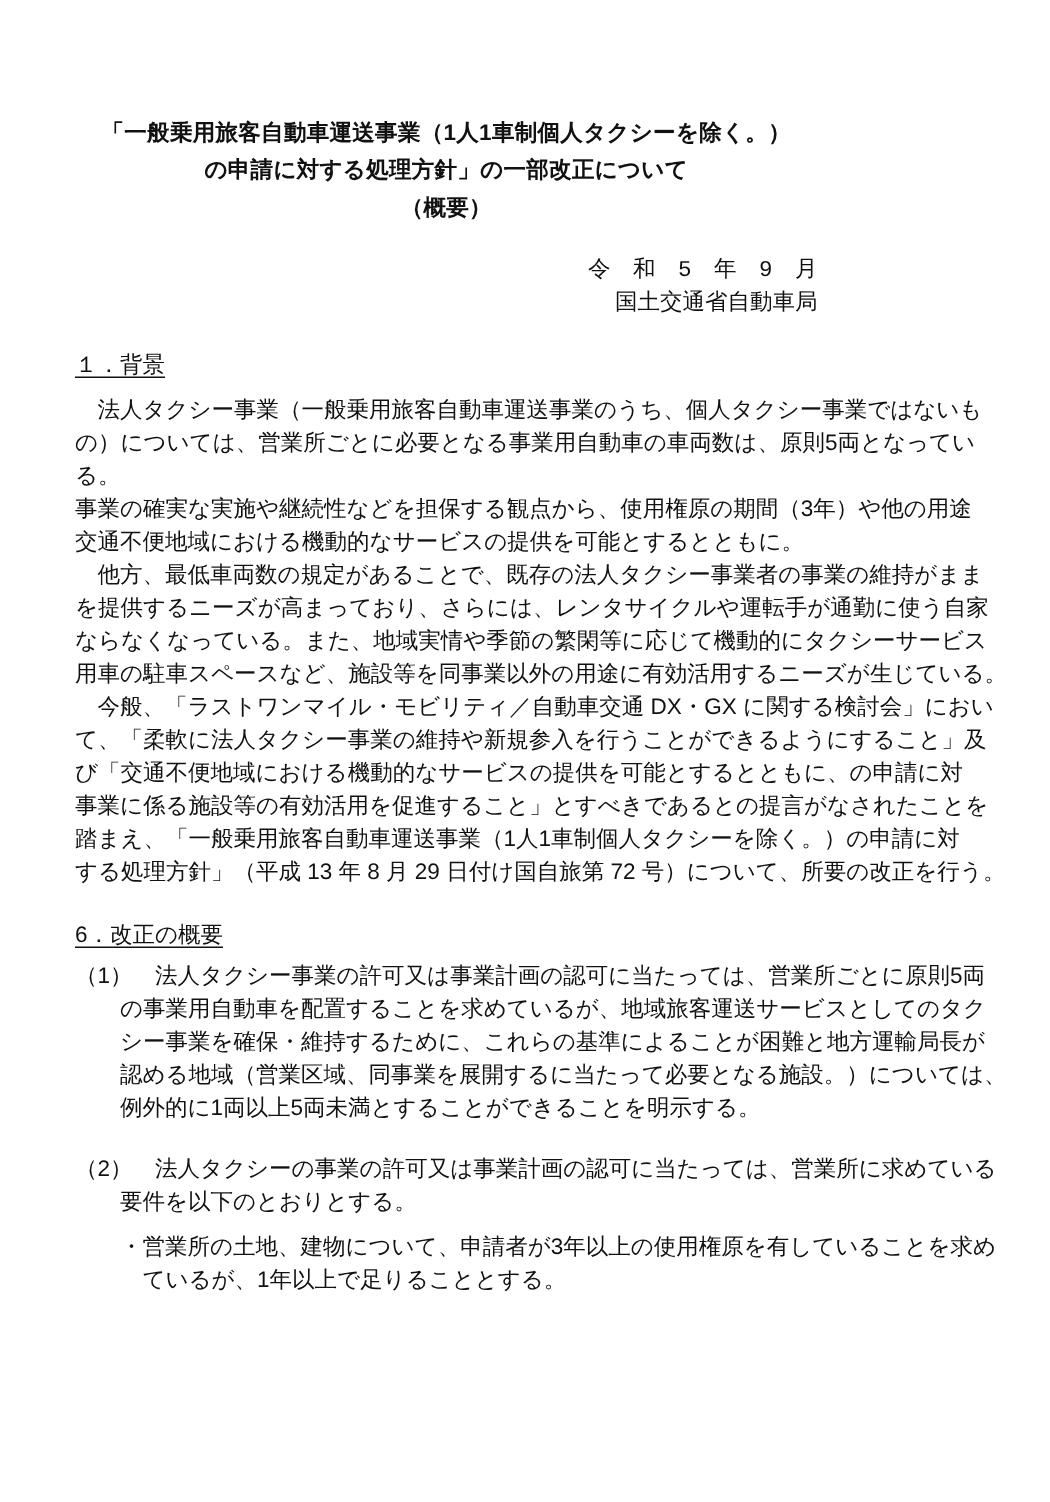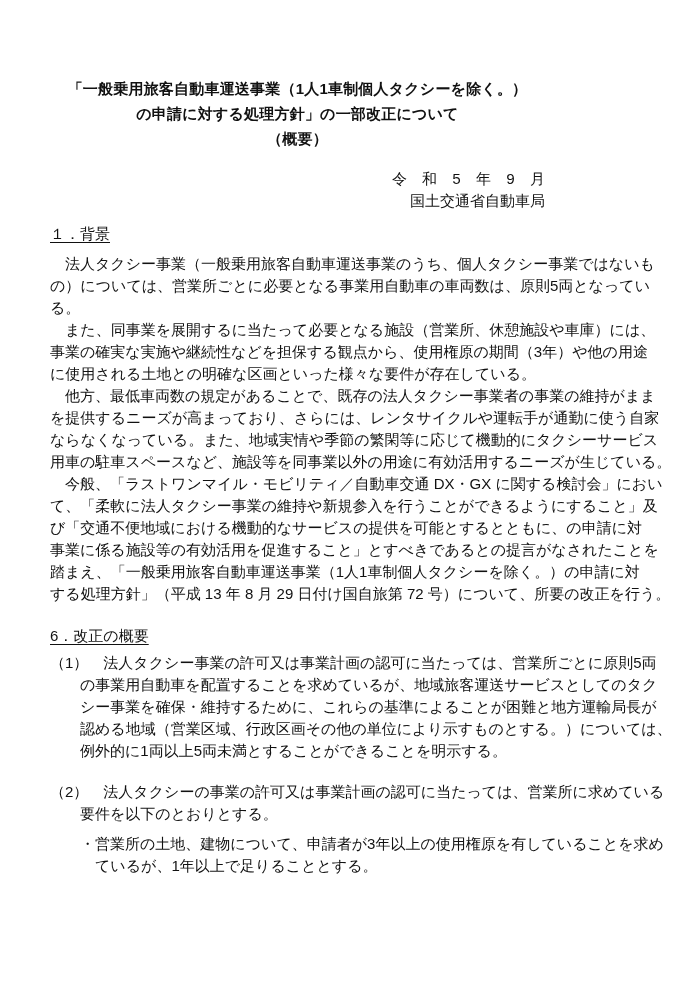--- a/index.html
+++ b/index.html
@@ -37,21 +37,21 @@
   }
   .byline .date { white-space: pre; letter-spacing: 3px; margin-right: -3px; }
   .sec-heading {
     margin: 0;
     font-size: 15px;
     font-weight: normal;
     line-height: 22px;
     text-decoration: underline;
     text-underline-offset: 3px;
   }
-  .sec-heading.first { margin-top: 9px; }
+  .sec-heading.first { margin-top: 19px; }
   .sec-heading.second { margin-top: 20px; }
   .body-block { line-height: 22px; }
   .body-block .line { white-space: pre; }
   .s1-body { margin-top: 8px; }
   .item-1 { margin-top: 5px; }
   .item-2 { margin-top: 19px; }
   .bullet-block { margin-top: 8px; }
 </style>
 </head>
 <body>
@@ -70,23 +70,22 @@
   </div>
 
   <section>
     <h2 class="sec-heading first">１．背景</h2>
     <div class="body-block s1-body">
         <div class="line">　法人タクシー事業（一般乗用旅客自動車運送事業のうち、個人タクシー事業ではないも</div>
         <div class="line">の）については、営業所ごとに必要となる事業用自動車の車両数は、原則5両となってい</div>
         <div class="line">る。</div>
       </div>
     <div class="body-block">
-        <div class="line">　また、同事業を展開するに当たって必要となる施設（営業所、休憩施設や車庫）には、</div>
         <div class="line">事業の確実な実施や継続性などを担保する観点から、使用権原の期間（3年）や他の用途</div>
-        <div class="line">に使用される土地との明確な区画といった様々な要件が存在している。</div>
+        <div class="line">交通不便地域における機動的なサービスの提供を可能とするとともに。</div>
       </div>
     <div class="body-block">
         <div class="line">　他方、最低車両数の規定があることで、既存の法人タクシー事業者の事業の維持がまま</div>
         <div class="line">を提供するニーズが高まっており、さらには、レンタサイクルや運転手が通勤に使う自家</div>
         <div class="line">ならなくなっている。また、地域実情や季節の繁閑等に応じて機動的にタクシーサービス</div>
         <div class="line">用車の駐車スペースなど、施設等を同事業以外の用途に有効活用するニーズが生じている。</div>
       </div>
     <div class="body-block">
         <div class="line">　今般、「ラストワンマイル・モビリティ／自動車交通 DX・GX に関する検討会」におい</div>
         <div class="line">て、「柔軟に法人タクシー事業の維持や新規参入を行うことができるようにすること」及</div>
@@ -96,21 +95,21 @@
         <div class="line">する処理方針」（平成 13 年 8 月 29 日付け国自旅第 72 号）について、所要の改正を行う。</div>
       </div>
   </section>
 
   <section>
     <h2 class="sec-heading second">6．改正の概要</h2>
     <div class="body-block item-1">
         <div class="line">（1）　法人タクシー事業の許可又は事業計画の認可に当たっては、営業所ごとに原則5両</div>
         <div class="line">　　の事業用自動車を配置することを求めているが、地域旅客運送サービスとしてのタク</div>
         <div class="line">　　シー事業を確保・維持するために、これらの基準によることが困難と地方運輸局長が</div>
-        <div class="line">　　認める地域（営業区域、行政区画その他の単位により示すものとする。）については、</div>
+        <div class="line">　　認める地域（営業区域、同事業を展開するに当たって必要となる施設。）については、</div>
         <div class="line">　　例外的に1両以上5両未満とすることができることを明示する。</div>
       </div>
     <div class="body-block item-2">
         <div class="line">（2）　法人タクシーの事業の許可又は事業計画の認可に当たっては、営業所に求めている</div>
         <div class="line">　　要件を以下のとおりとする。</div>
       </div>
     <div class="body-block bullet-block">
         <div class="line">　　・営業所の土地、建物について、申請者が3年以上の使用権原を有していることを求め</div>
         <div class="line">　　　ているが、1年以上で足りることとする。</div>
       </div>

